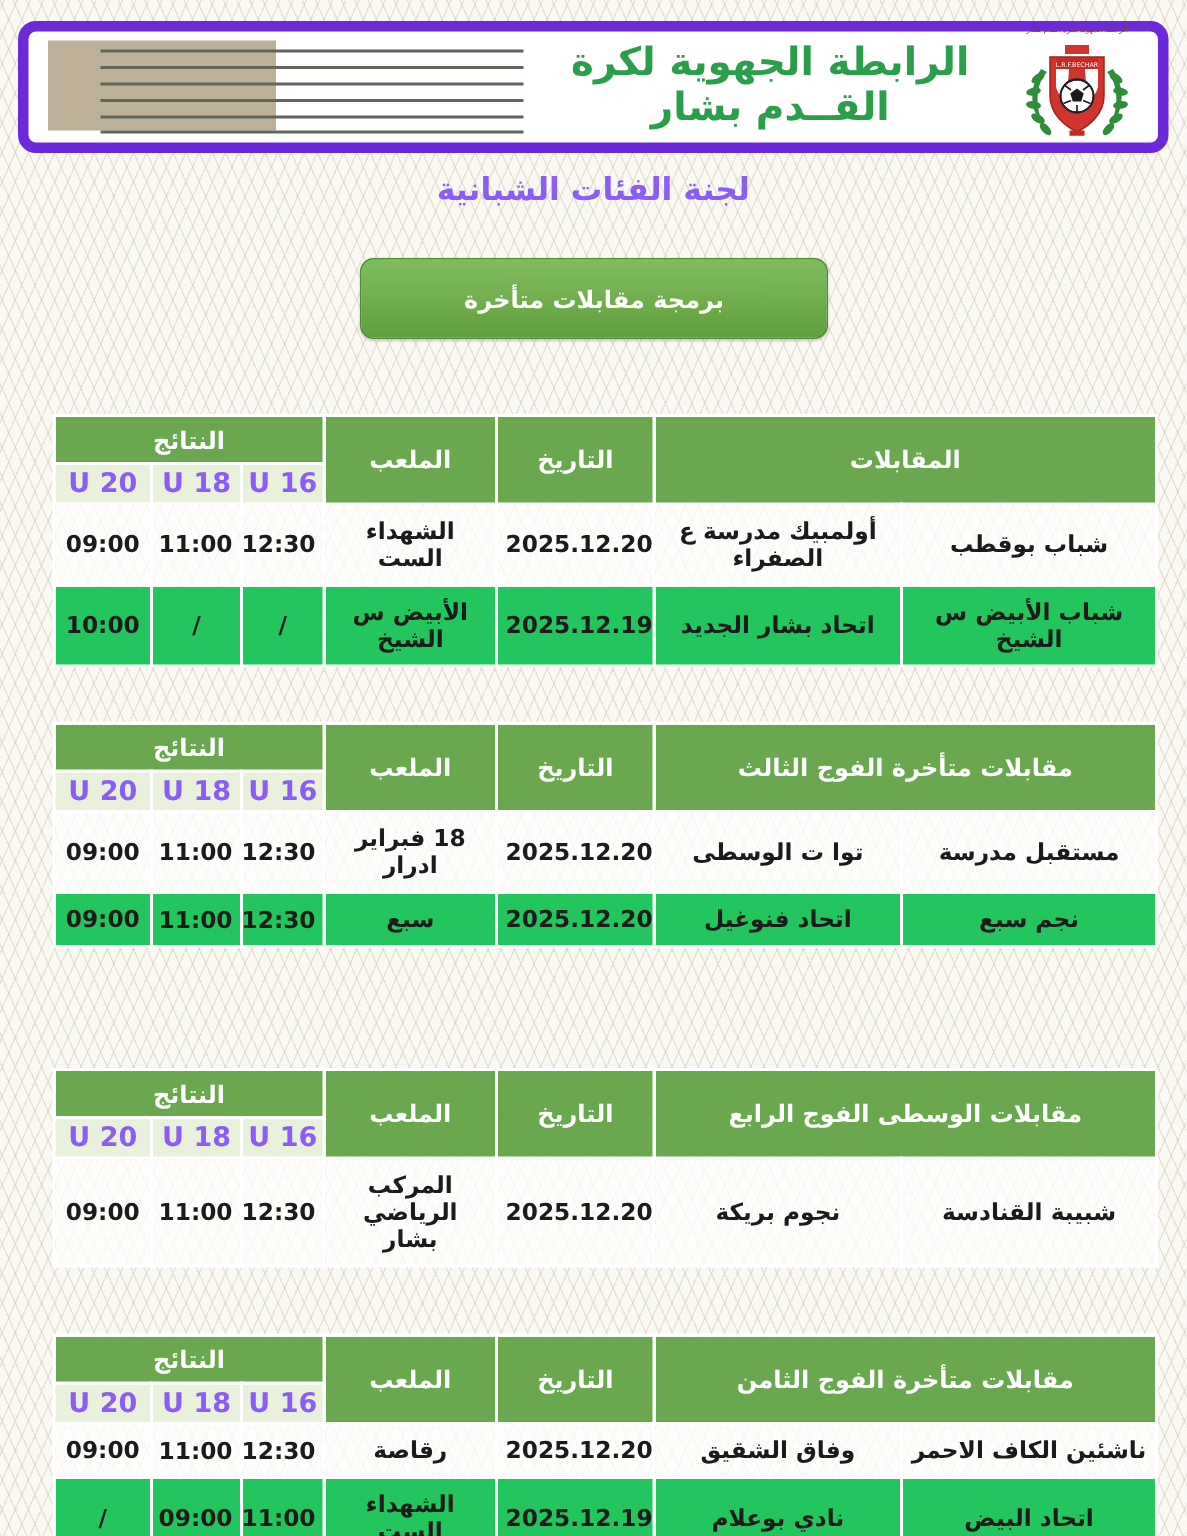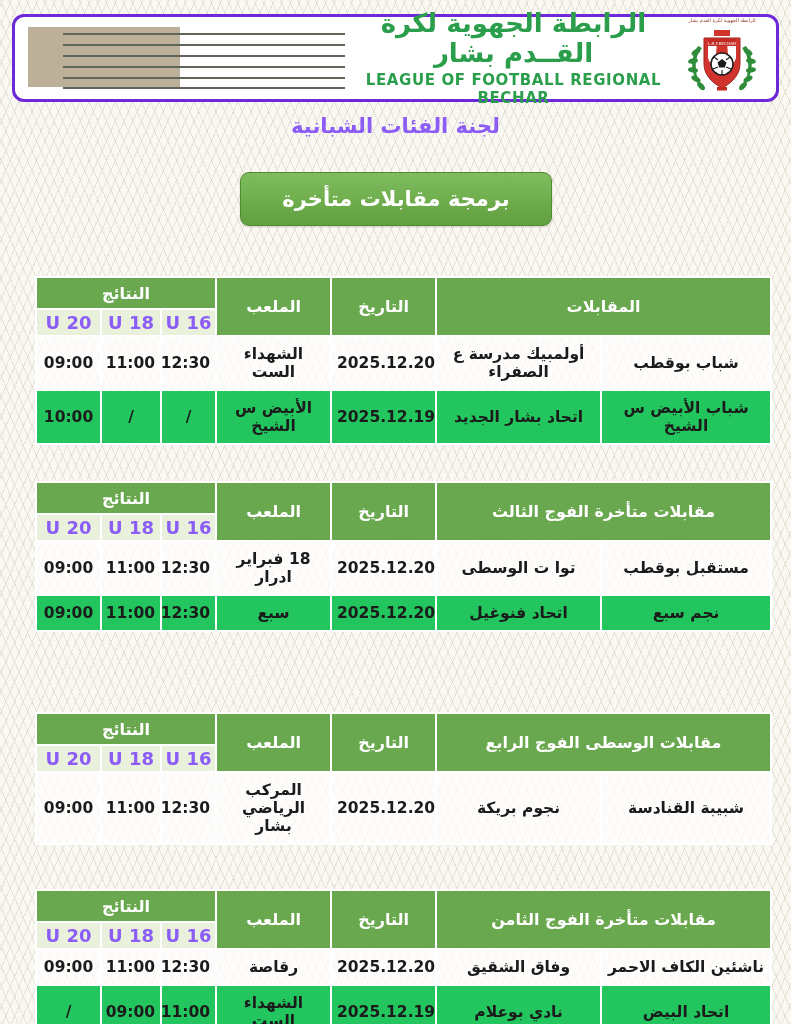--- a/index.html
+++ b/index.html
@@ -9,21 +9,21 @@
     width:791px; height:1024px; position:relative; overflow:hidden;
     background-color:#faf8f2;
     background-image:
       repeating-linear-gradient(66deg, rgba(202,196,178,.40) 0 1px, transparent 1px 8px),
       repeating-linear-gradient(-66deg, rgba(202,196,178,.40) 0 1px, transparent 1px 8px);
   }
 
   
   .header-card{
     position:absolute; left:12px; top:14px; width:767px; height:88px;
-    background:#ffffff; border:3px solid #6d28d9; border-radius:12px;
+    background:#ffffff; border:7px solid #6d28d9; border-radius:12px;
     display:flex; align-items:center; padding:0 6px 0 0;
   }
   .redacted{ position:relative; width:330px; height:66px; flex:0 0 auto; }
   .redacted-block{ position:absolute; left:13px; top:2px; width:152px; height:60px; background:#bdb099; }
   .redacted-line{ position:absolute; left:48px; width:282px; height:2px; background:#60665a; }
 
   .head-center{ flex:1 1 auto; text-align:center; direction:rtl; padding-left:4px; }
   .arabic-brand{ font-size:26px; font-weight:bold; color:#2b9e4c; line-height:1.15; letter-spacing:0; }
   .english-brand{ font-size:15px; font-weight:bold; color:#2b9e4c; letter-spacing:.6px; margin-top:3px; }
 
@@ -31,21 +31,21 @@
   .logo-tiny{ font-size:5px; color:#8c3a2e; direction:rtl; white-space:nowrap; overflow:hidden; margin-bottom:1px; }
 
   
   .committee-title{
     position:absolute; top:114px; left:0; width:100%; text-align:center;
     font-size:21px; font-weight:bold; color:#8b5cf6; direction:rtl;
   }
   .banner{
     position:absolute; top:172px; left:240px; width:312px; height:54px;
     background:linear-gradient(#7fbc5e,#61a03e); border:1px solid #4f8c33; border-radius:9px;
-    color:#ffffff; font-size:21px; font-weight:bold; direction:rtl;
+    color:#ffffff; font-size:16px; font-weight:bold; direction:rtl;
     display:flex; align-items:center; justify-content:center;
     box-shadow:0 1px 2px rgba(0,0,0,.18);
   }
 
   
   .tables{ position:absolute; top:276px; left:35px; width:735px; }
   table.sched{
     width:735px; border-collapse:collapse; table-layout:fixed; direction:rtl;
   }
   .t2{ margin-top:36px; } .t3{ margin-top:80px; } .t4{ margin-top:44px; }
@@ -78,21 +78,20 @@
     <div class="redacted-block"></div>
     <div class="redacted-line" style="top:8px"></div>
     <div class="redacted-line" style="top:19px"></div>
     <div class="redacted-line" style="top:30px"></div>
     <div class="redacted-line" style="top:41px"></div>
     <div class="redacted-line" style="top:52px"></div>
     <div class="redacted-line" style="top:62px"></div>
   </div>
   <div class="head-center">
     <div class="arabic-brand">الرابطة الجهوية لكرة القــدم بشار</div>
-    <div class="english-brand">LEAGUE OF FOOTBALL REGIONAL BECHAR</div>
   </div>
   <div class="logo-wrap">
     <div class="logo-tiny">الرابطة الجهوية لكرة القدم بشار</div>
     <svg width="76" height="72" viewBox="0 0 76 72">
 
       <path d="M14,22 C6,34 6,50 16,60 C10,48 10,32 18,24 Z" fill="#2f8d3a"></path>
       <path d="M62,22 C70,34 70,50 60,60 C66,48 66,32 58,24 Z" fill="#2f8d3a"></path>
       <g fill="#2f8d3a">
         <ellipse cx="12" cy="28" rx="5" ry="2.6" transform="rotate(-35 12 28)"></ellipse>
         <ellipse cx="9" cy="37" rx="5" ry="2.6" transform="rotate(-12 9 37)"></ellipse>
@@ -192,21 +191,21 @@
         <th class="ghead" colspan="3">النتائج</th>
       </tr>
       <tr>
         <th class="usub">U 16</th>
         <th class="usub">U 18</th>
         <th class="usub">U 20</th>
       </tr>
     </thead>
     <tbody>
       <tr class="r0">
-        <td>مستقبل بوقطب</td>
+        <td>مستقبل مدرسة</td>
         <td>توا ت الوسطى</td>
         <td class="date">2025.12.20</td>
         <td>18 فبراير ادرار</td>
         <td>12:30</td>
         <td>11:00</td>
         <td>09:00</td>
       </tr>
       <tr class="r1">
         <td>نجم سبع</td>
         <td>اتحاد فنوغيل</td>

